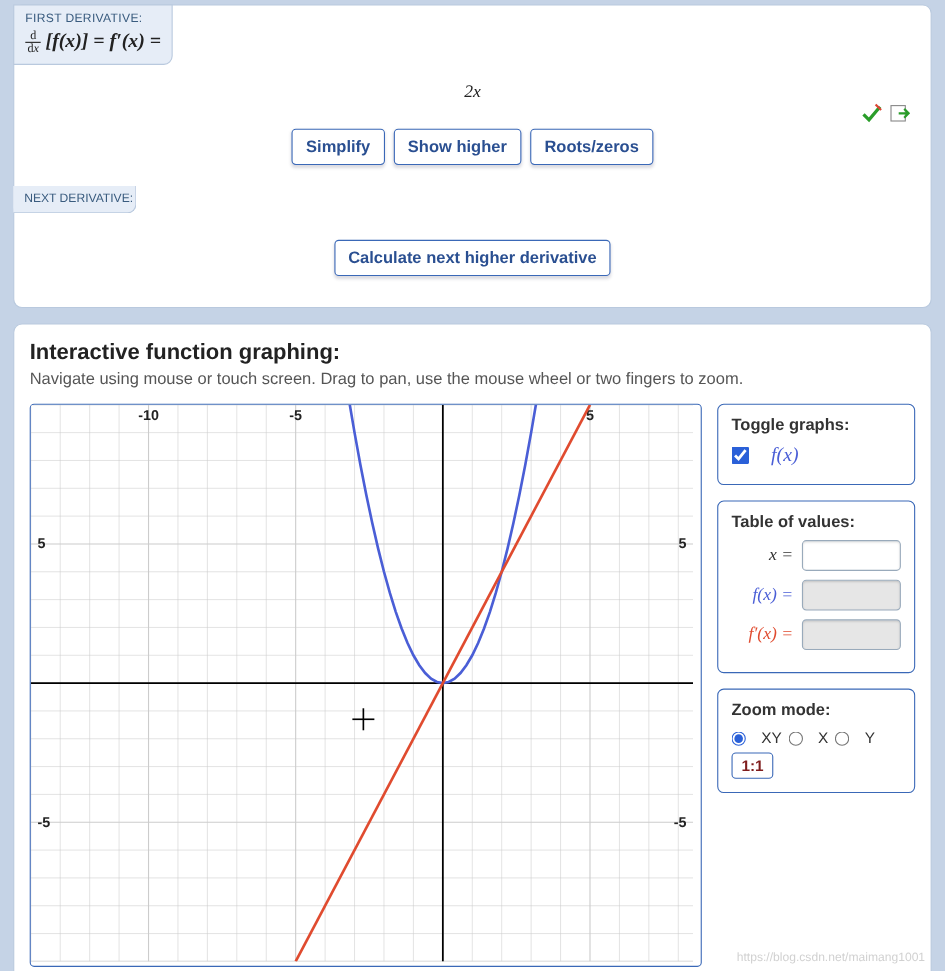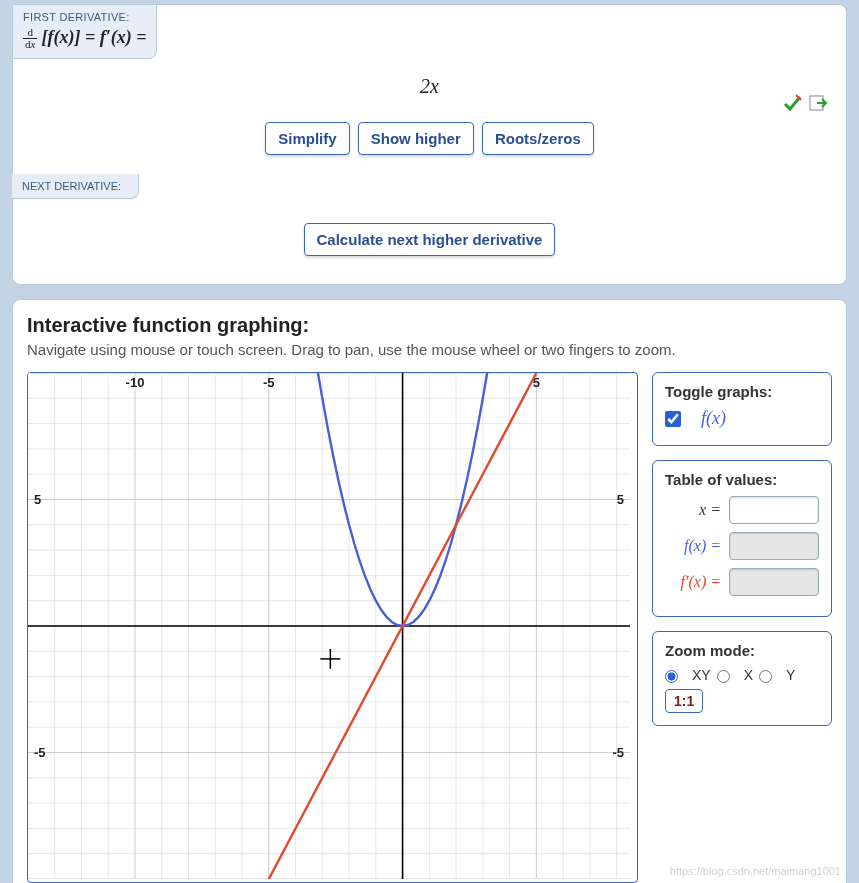--- a/index.html
+++ b/index.html
@@ -34,21 +34,21 @@
     font-size: 11px;
     color: #436;
     color:#3a5c7f;
   }
   .tab .label { letter-spacing: 0.3px; }
   .tab .math { margin-top: 4px; font-family: "Cambria Math","Times New Roman",serif; font-style: italic; font-weight: bold; font-size: 18px; color:#222;}
   .frac { display:inline-block; text-align:center; vertical-align:middle; font-size:11px; font-style:normal; font-weight:normal; line-height:1; margin-right:4px;}
   .frac .num { display:block; border-bottom:1px solid #222; padding:0 2px;}
   .frac .den { display:block; padding:0 2px;}
   .deriv-body { padding: 70px 10px 20px 10px; text-align:center; position:relative;}
-  .result-math { font-family:"Cambria Math","Times New Roman",serif; font-style:italic; font-size:20px; color:#222; margin-bottom:24px; }
+  .result-math { font-family:"Cambria Math","Times New Roman",serif; font-style:italic; font-size:16px; color:#222; margin-bottom:24px; }
   .btn {
     display:inline-block;
     background:#fff;
     border:1.5px solid #3a68b7;
     border-radius:4px;
     color:#2a4f91;
     font-weight:bold;
     font-size:15px;
     padding:7px 12px;
     margin:0 2px;
@@ -59,21 +59,21 @@
   .ico { width:20px; height:20px; display:inline-block; }
   .next-tab {
     position: relative;
     top:0; left:0;
     display:inline-block;
     background:#e6edf7;
     border:1px solid #b9c9de;
     border-top:none;
     border-left:none;
     border-radius:0 0 8px 0;
-    padding:6px 17px 6px 10px;
+    padding:6px 2px 6px 10px;
     font-size:11px;
     color:#3a5c7f;
     margin-left:-1px;
     margin-top:-1px;
   }
   .next-body { text-align:center; padding: 24px 0 28px 0; }
   
   .graph-panel { padding: 14px 14px 14px 14px; }
   .graph-title { font-weight:bold; font-size:20px; color:#222; }
   .graph-sub { color:#555; margin: 4px 0 14px 0; }

